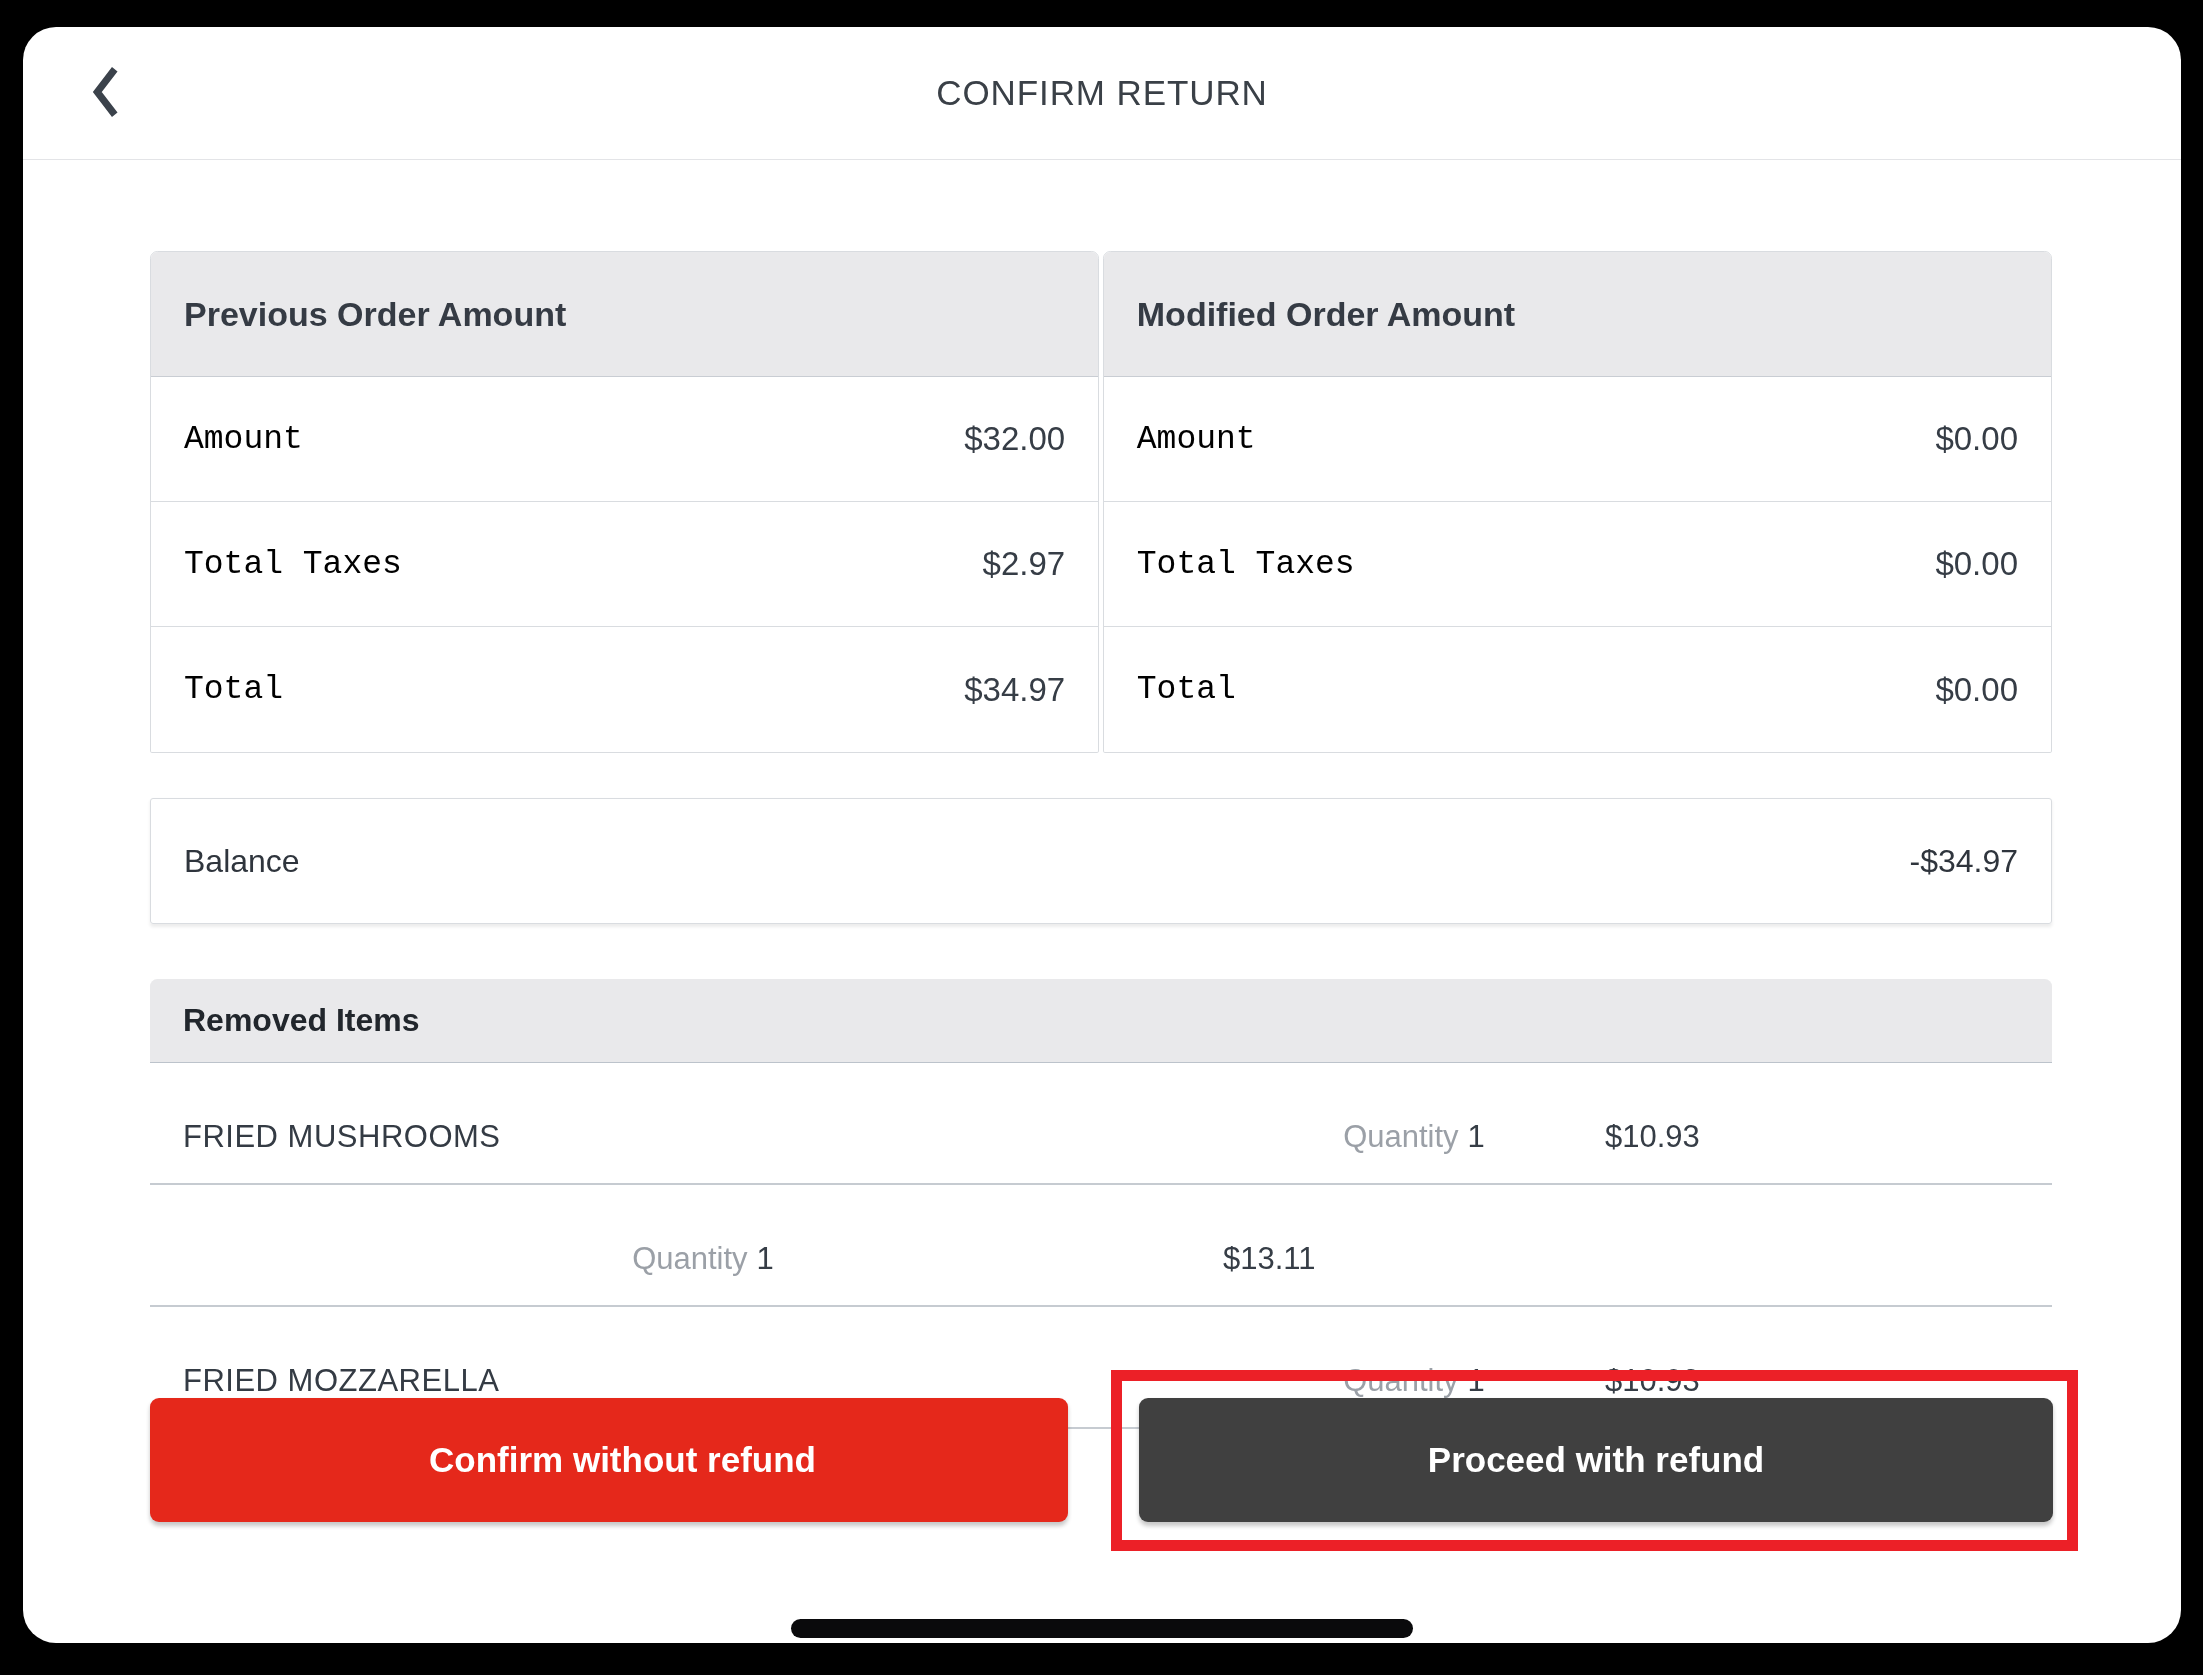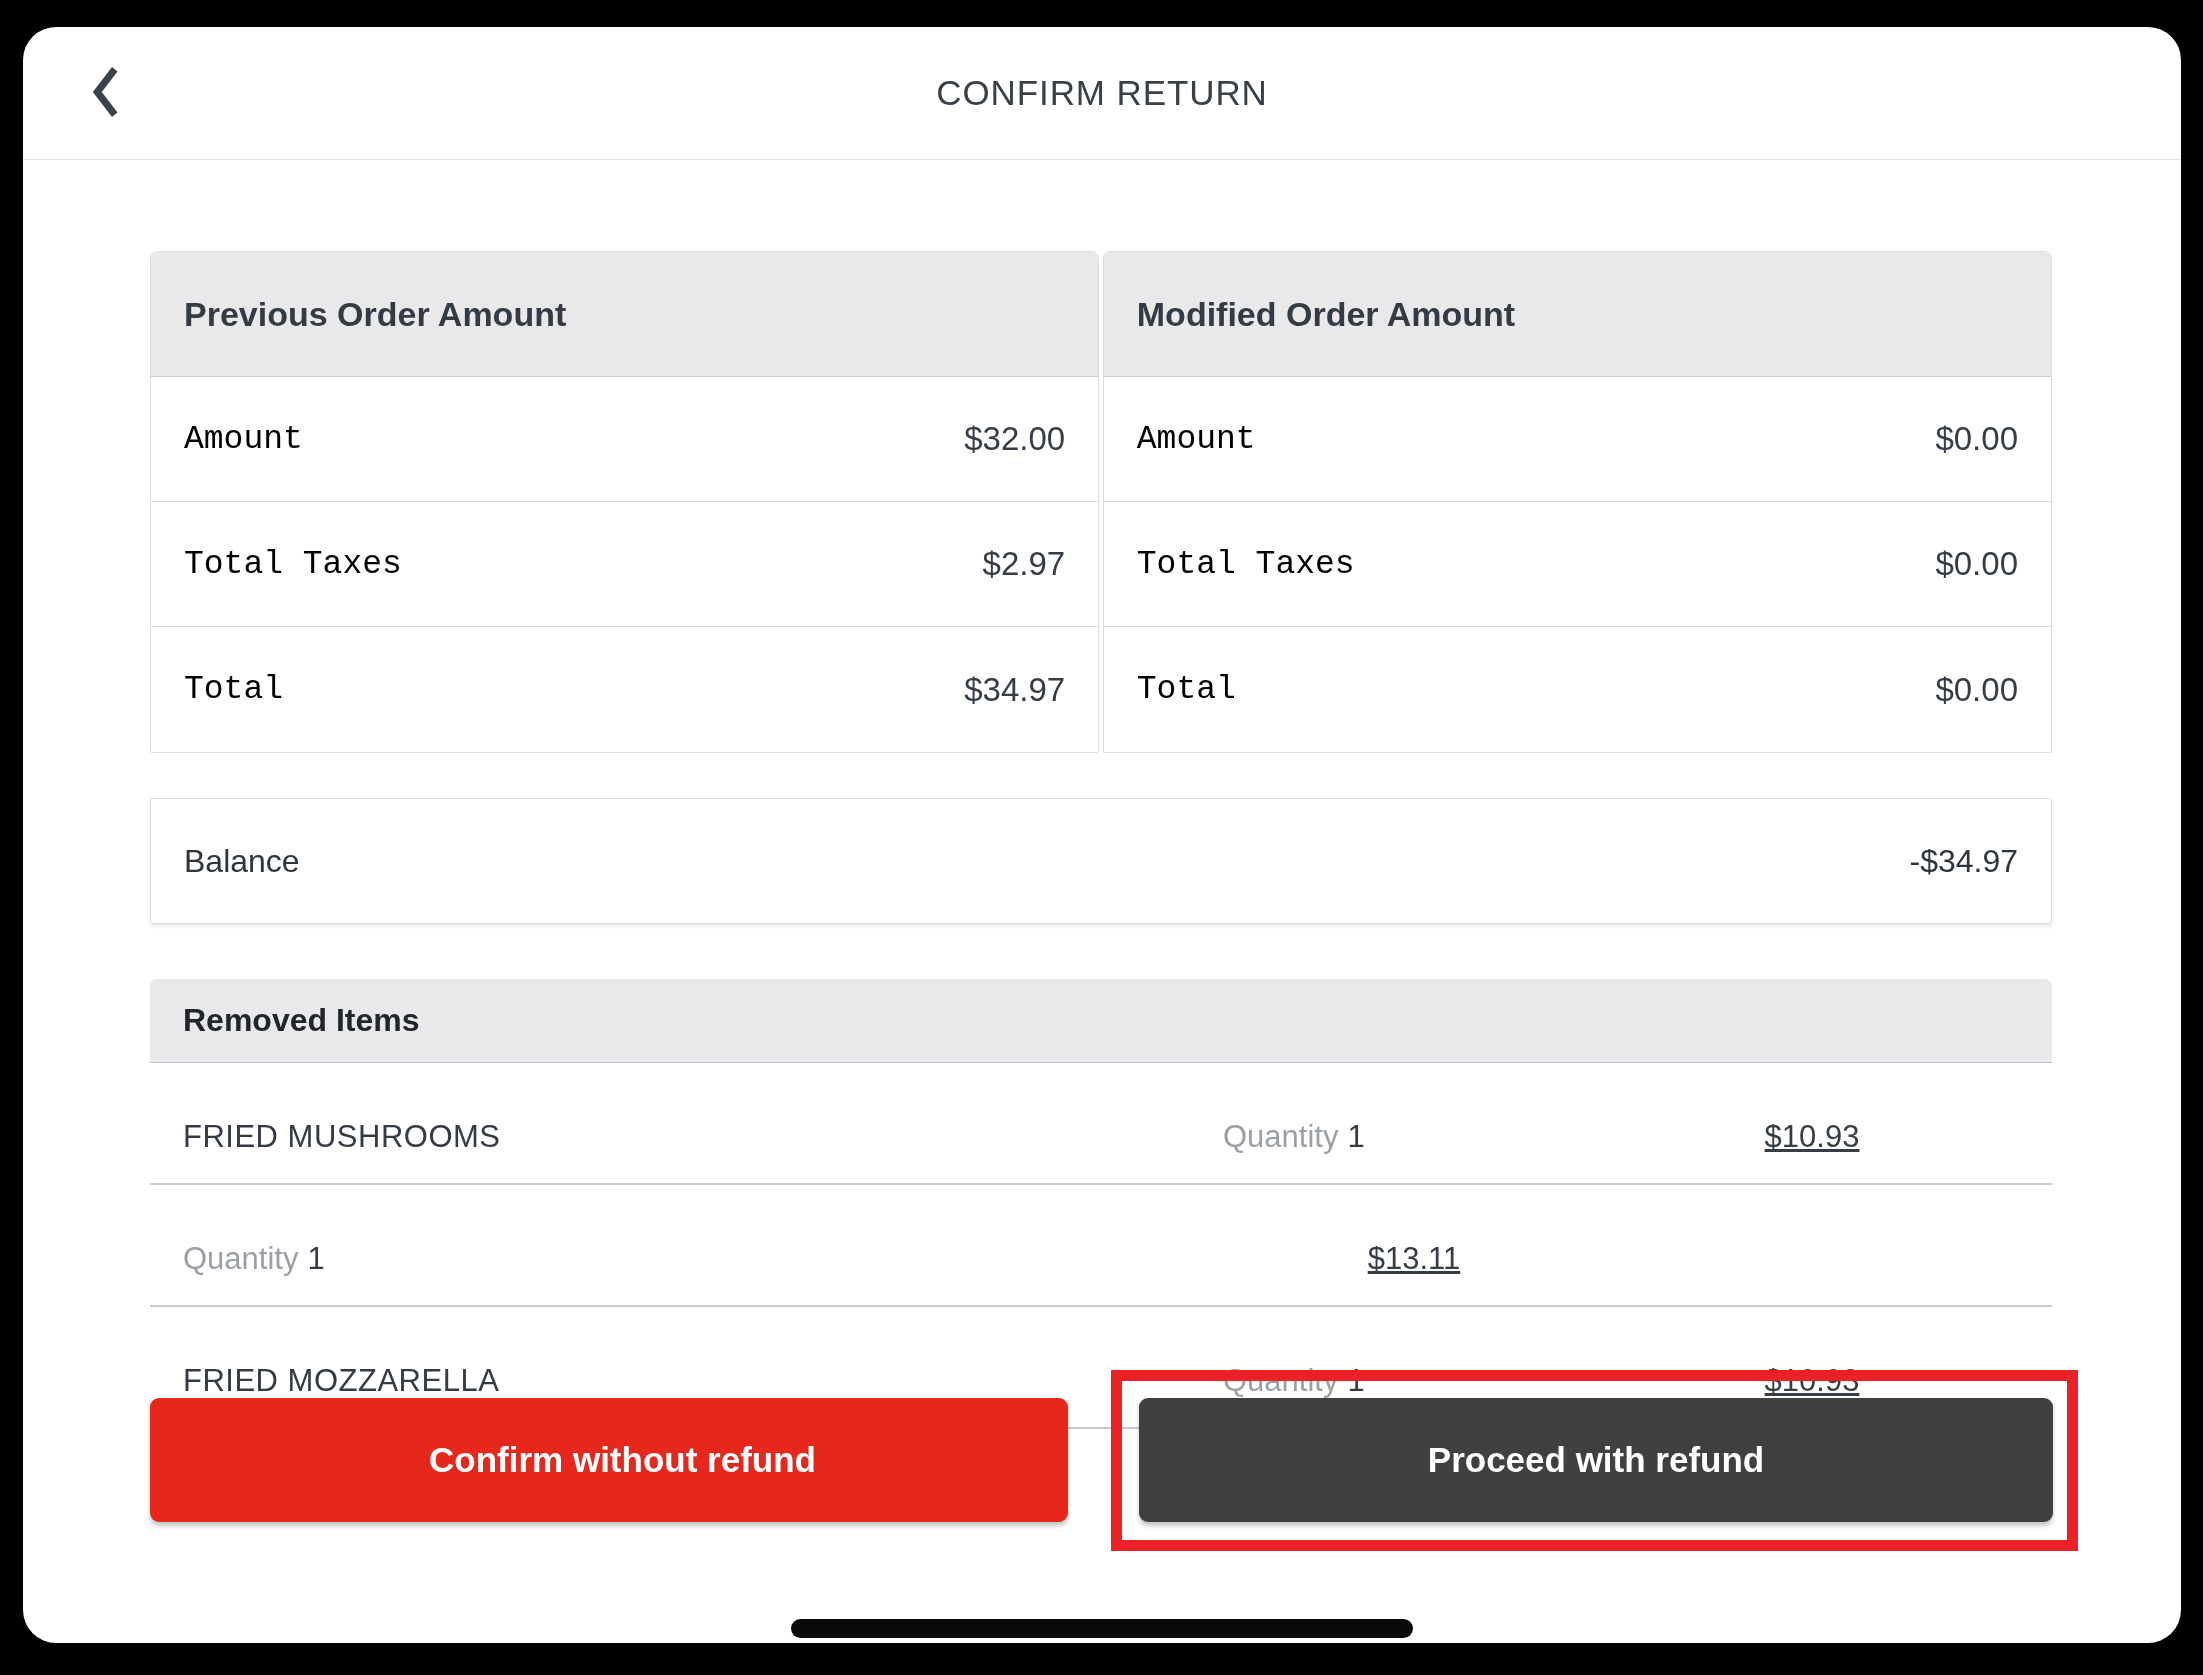--- a/index.html
+++ b/index.html
@@ -65,23 +65,23 @@
     display:flex; align-items:center; padding:0 33px;
     font-size:32px; font-weight:600; color:#21262c;
     border-bottom:1.8px solid #bcc3cb;
   }
   .ritem {
     height:94px; display:grid; grid-template-columns:1040px 382px 1fr;
     align-items:center; padding:0 33px;
     border-bottom:2.7px solid #c6cbd1; font-size:31px;margin-top:28px;
   }
   .ritem-name { color:#343b44; letter-spacing:0.5px; }
-  .ritem-qty { color:#9ba0a7; }
+  .ritem-qty { color:#9ba0a7;text-align:center; }
   .ritem-qty b { color:#363d46; font-weight:400; margin-left:9px; }
-  .ritem-price { color:#363d46; text-align:center;text-decoration:underline; }
+  .ritem-price { color:#363d46; text-align:left; }
   
   .btn {
     position:absolute; top:1371px; height:124px; border:none; cursor:pointer;
     border-radius:9px; font-size:35px; font-weight:700; color:#fff;
     font-family:inherit;
     box-shadow:0 3.6px 4.5px rgba(0,0,0,0.22);
   }
   .btn-danger  { left:127px;  width:918px; background:#e5281b;padding-left:27px; }
   .btn-primary { left:1116px; width:914px; background:#404040; }
   .highlight-box {

